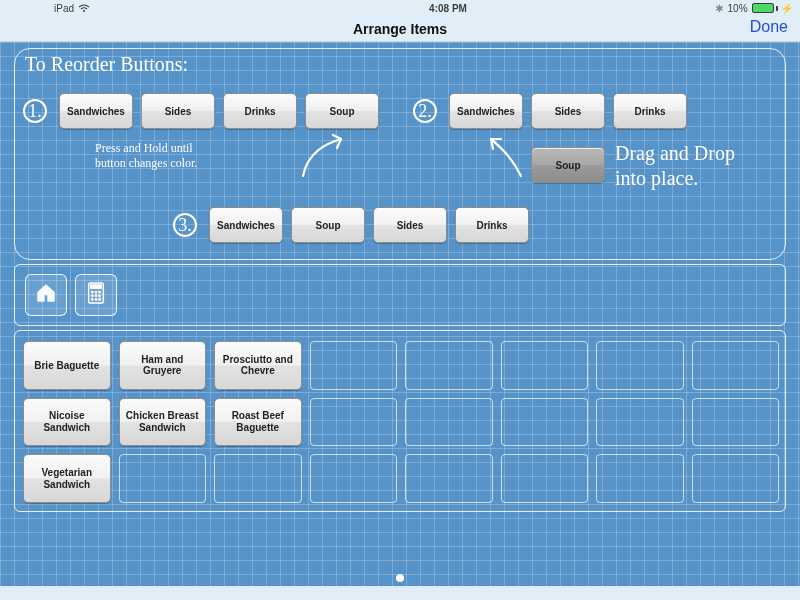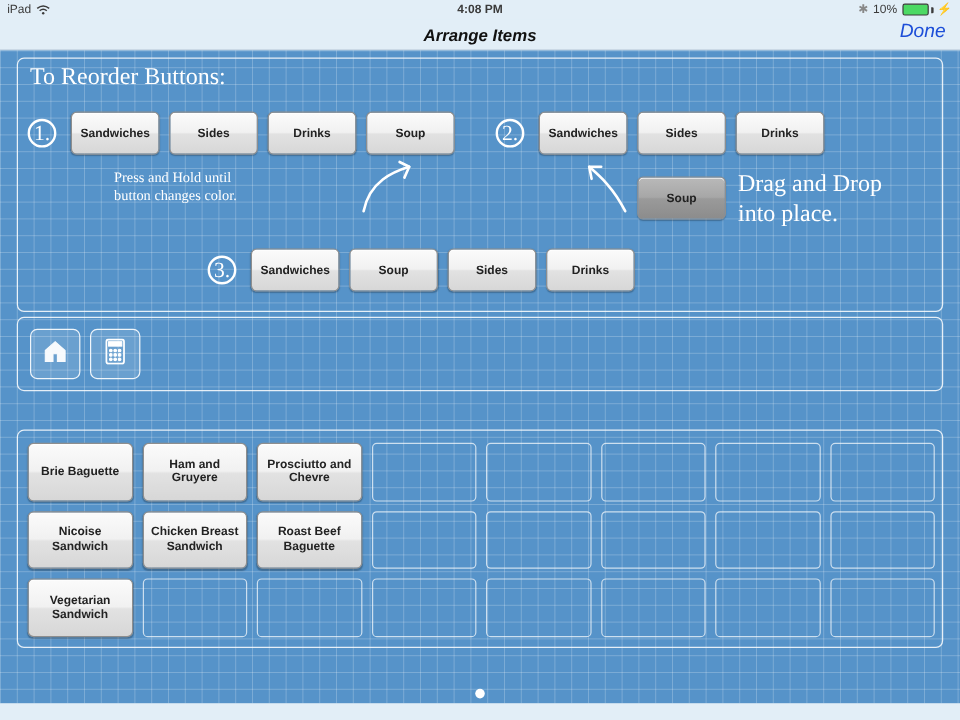--- a/index.html
+++ b/index.html
@@ -6,58 +6,57 @@
   html, body { width: 800px; height: 600px; overflow: hidden; font-family: -apple-system, "Helvetica Neue", Arial, sans-serif; }
   body { background: #e2eef7; }
 
   
   .statusbar {
     height: 16px; width: 100%;
     display: flex; align-items: center; justify-content: space-between;
     font-size: 10px; color: #3b3b3b; padding: 0 6px;
     background: #e2eef7;
   }
-  .statusbar .left, .statusbar .right, .statusbar .center { display:flex; align-items:center; gap:4px; }
+  .statusbar .left, .statusbar .right, .statusbar .center { display:flex; align-items:center; gap:4px;margin-left:48px; }
   .statusbar .center { position:absolute; left:50%; transform:translateX(-50%); font-weight:600; }
   .wifi svg, .battery svg { display:block; }
   .battery-body { display:inline-flex; align-items:center; gap:2px;}
   .battery-shell { width:22px; height:10px; border:1px solid #3b3b3b; border-radius:2px; position:relative; background:#4cd964;}
   .battery-cap { width:2px; height:5px; background:#3b3b3b; border-radius:0 1px 1px 0;}
   .bt { color:#888; font-size:10px;}
 
   
   .navbar {
     height: 26px; width:100%; position:relative;
     background:#e2eef7;
     display:flex; align-items:center; justify-content:center;
     border-bottom: 1px solid #c5d4e2;
-    font-style: italic;
   }
   .navbar .title { font-size:14px; font-weight:600; color:#111; }
   .navbar .done { position:absolute; right:12px; top:2px; color:#1d4ed8; font-size:16px; }
 
   
   .blueprint {
     width: 100%; height: calc(600px - 42px - 14px);
     background-color: #5693c9;
     background-image:
       linear-gradient(rgba(255,255,255,0.22) 1px, transparent 1px),
       linear-gradient(90deg, rgba(255,255,255,0.22) 1px, transparent 1px);
     background-size: 14px 14px;
     position: relative;
   }
 
   .panel {
     position:absolute; left:14px; right:14px;
     border: 1px solid rgba(255,255,255,0.85);
     border-radius: 6px;
   }
-  .panel.instructions { top: 6px; height: 212px; }
+  .panel.instructions { top: 6px; height: 212px; border-radius: 16px; }
   .panel.toolbar { top: 222px; height: 62px; }
-  .panel.grid { top: 288px; height: 182px; margin-top: 28px; }
+  .panel.grid { top: 288px; height: 182px; }
 
   
   .hand {
     font-family: "Segoe Script","Bradley Hand","Comic Sans MS",cursive;
     color: #fff;
     position:absolute;
     white-space: pre-line;
   }
   .step-num {
     position:absolute; color:#fff;

